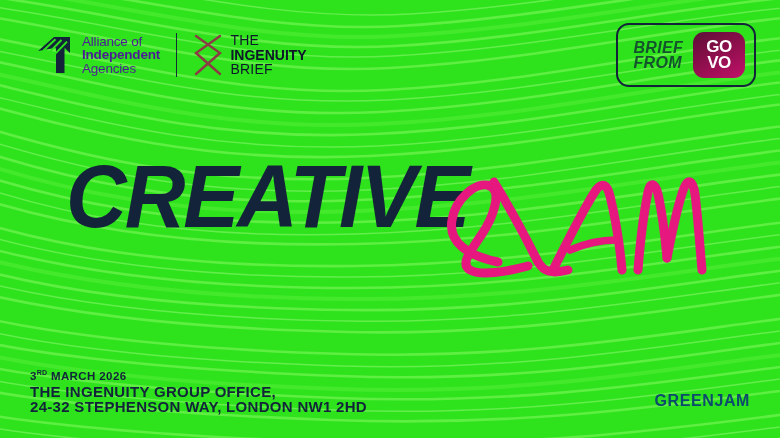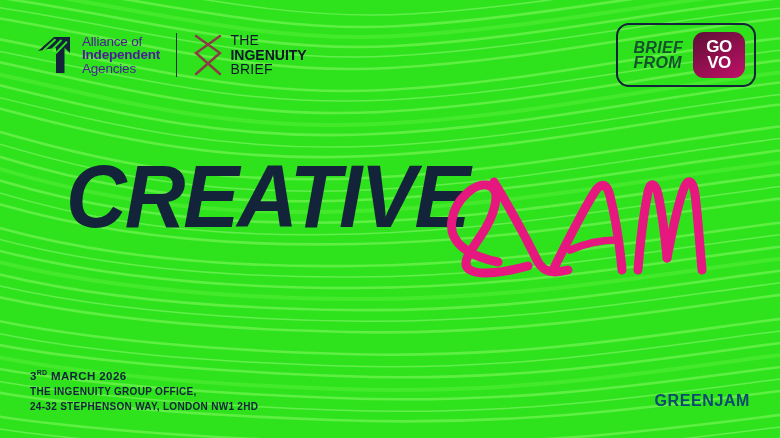--- a/index.html
+++ b/index.html
@@ -157,21 +157,21 @@
     letter-spacing: 0.4px;
     line-height: 15px;
   }
   .date-line sup {
     font-size: 7px;
     vertical-align: super;
     letter-spacing: 0.2px;
   }
   .venue-line {
     font-weight: 700;
-    font-size: 10px;
+    font-size: 15px;
     letter-spacing: 0.3px;
     line-height: 15px;
   }
   .footer-right {
     position: absolute;
     right: 30px;
     bottom: 28px;
     color: #0c4a6e;
     font-weight: 800;
     font-size: 16px;

